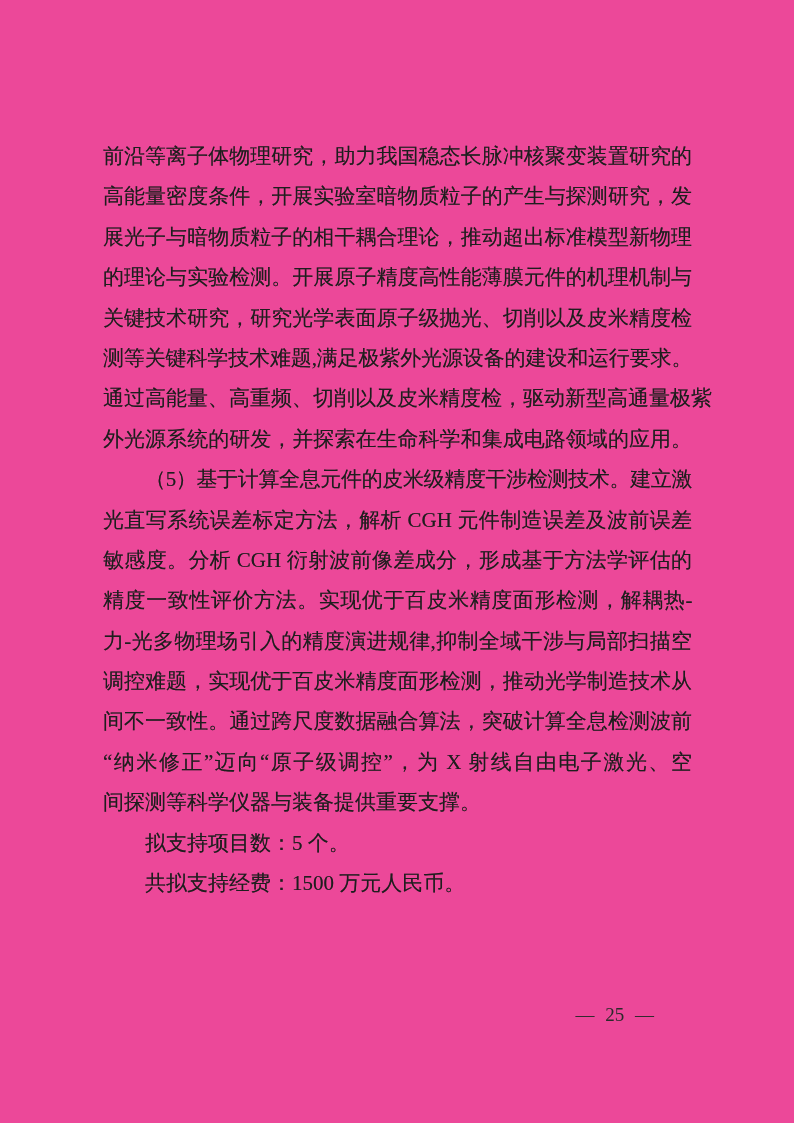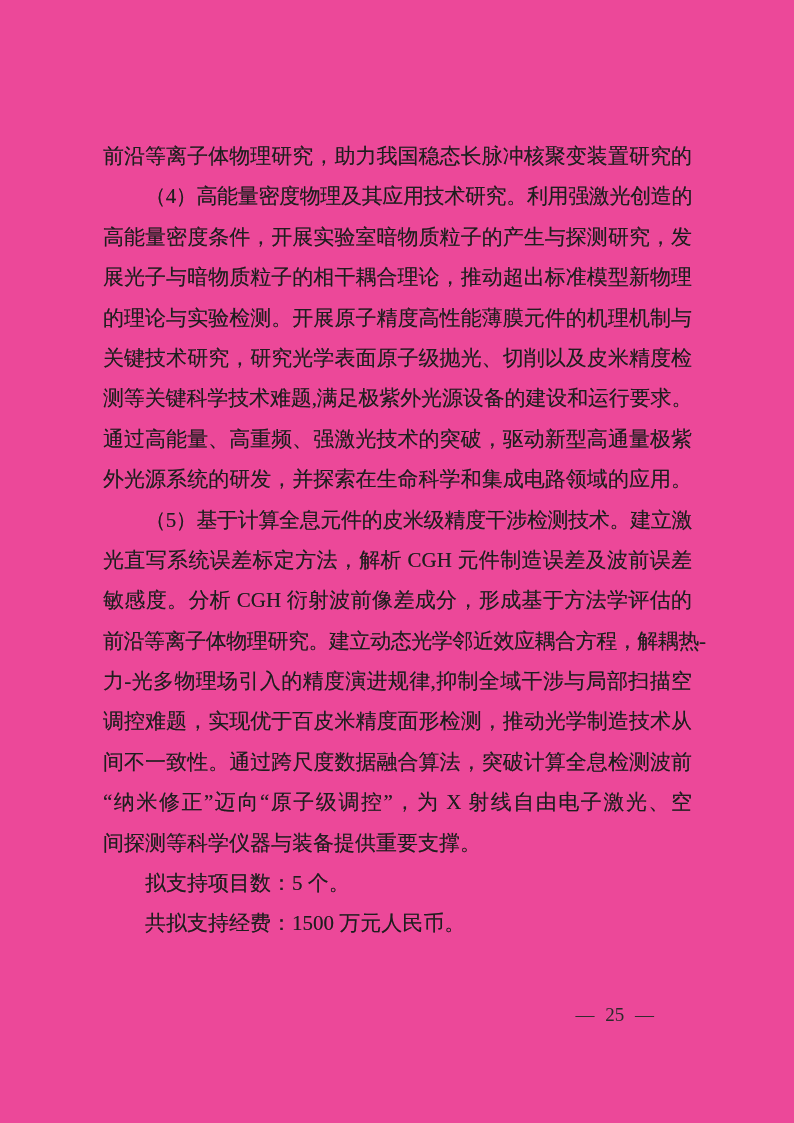--- a/index.html
+++ b/index.html
@@ -49,32 +49,31 @@
     word-spacing: 6px;
     white-space: nowrap;
   }
 </style>
 </head>
 <body>
 
 <div class="page">
   <div class="doc-body">
       <div class="line justify">前沿等离子体物理研究，助力我国稳态长脉冲核聚变装置研究的</div>
-      <div class="line indent justify tight">（4）高能量密度物理及其应用技术研究。利用强激光创造的</div>
       <div class="line justify">高能量密度条件，开展实验室暗物质粒子的产生与探测研究，发</div>
       <div class="line justify">展光子与暗物质粒子的相干耦合理论，推动超出标准模型新物理</div>
       <div class="line justify">的理论与实验检测。开展原子精度高性能薄膜元件的机理机制与</div>
       <div class="line justify">关键技术研究，研究光学表面原子级抛光、切削以及皮米精度检</div>
       <div class="line justify tight">测等关键科学技术难题,满足极紫外光源设备的建设和运行要求。</div>
-      <div class="line justify">通过高能量、高重频、强激光技术的突破，驱动新型高通量极紫</div>
+      <div class="line justify">通过高能量、高重频、切削以及皮米精度检，驱动新型高通量极紫</div>
       <div class="line justify">外光源系统的研发，并探索在生命科学和集成电路领域的应用。</div>
       <div class="line indent justify tight">（5）基于计算全息元件的皮米级精度干涉检测技术。建立激</div>
       <div class="line justify">光直写系统误差标定方法，解析 CGH 元件制造误差及波前误差</div>
       <div class="line justify">敏感度。分析 CGH 衍射波前像差成分，形成基于方法学评估的</div>
-      <div class="line justify tight">前沿等离子体物理研究。建立动态光学邻近效应耦合方程，解耦热-</div>
+      <div class="line justify tight">精度一致性评价方法。实现优于百皮米精度面形检测，解耦热-</div>
       <div class="line justify">力-光多物理场引入的精度演进规律,抑制全域干涉与局部扫描空</div>
       <div class="line justify">调控难题，实现优于百皮米精度面形检测，推动光学制造技术从</div>
       <div class="line justify">间不一致性。通过跨尺度数据融合算法，突破计算全息检测波前</div>
       <div class="line justify">“纳米修正”迈向“原子级调控”，为 X 射线自由电子激光、空</div>
       <div class="line">间探测等科学仪器与装备提供重要支撑。</div>
       <div class="line indent">拟支持项目数：5 个。</div>
       <div class="line indent">共拟支持经费：1500 万元人民币。</div>
     </div>
   <div class="footer">— 25 —</div>
 </div>

